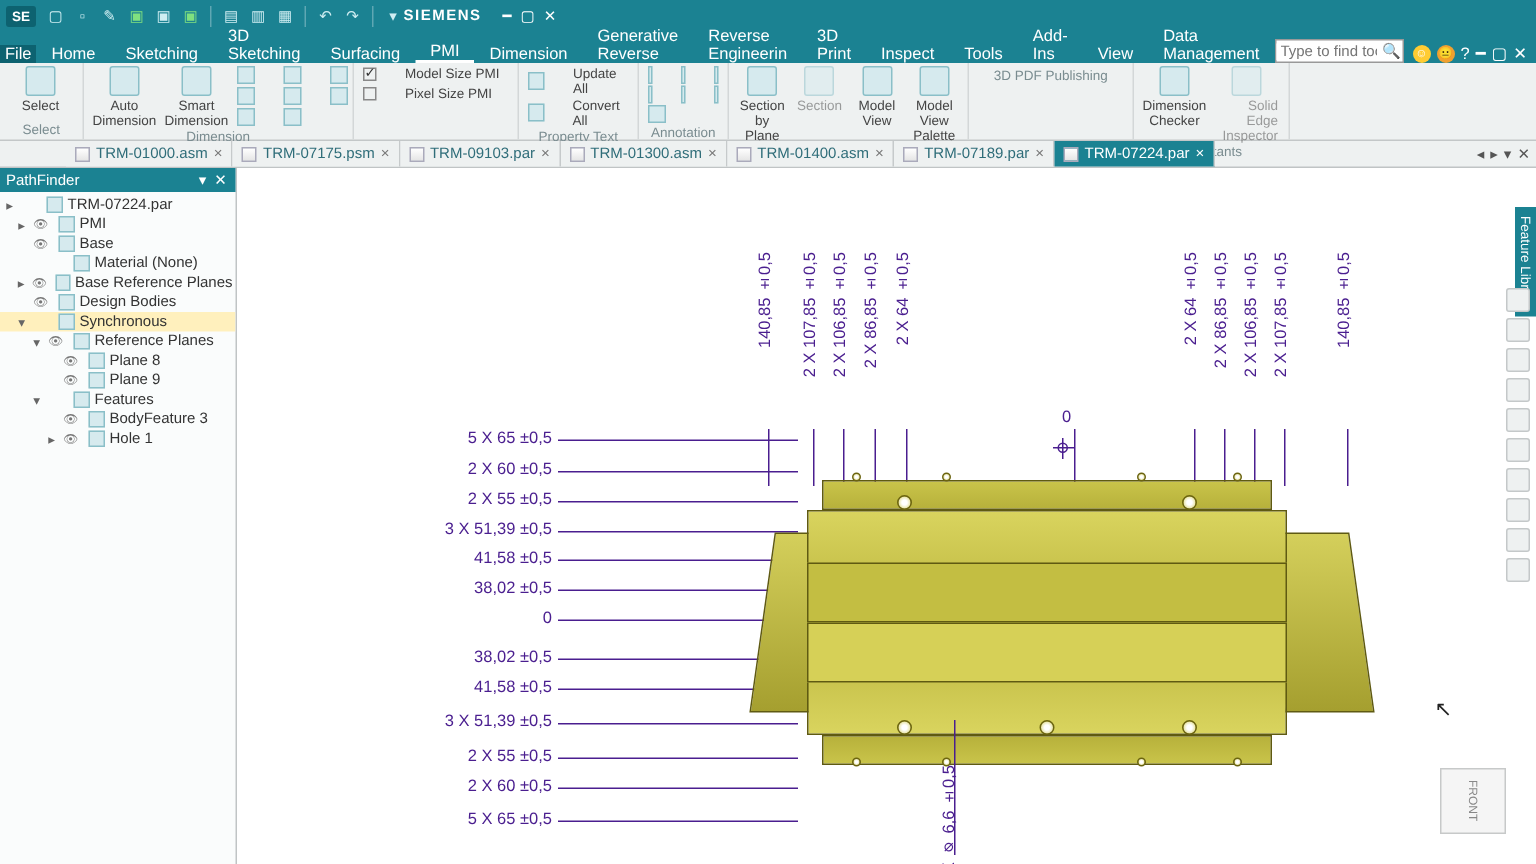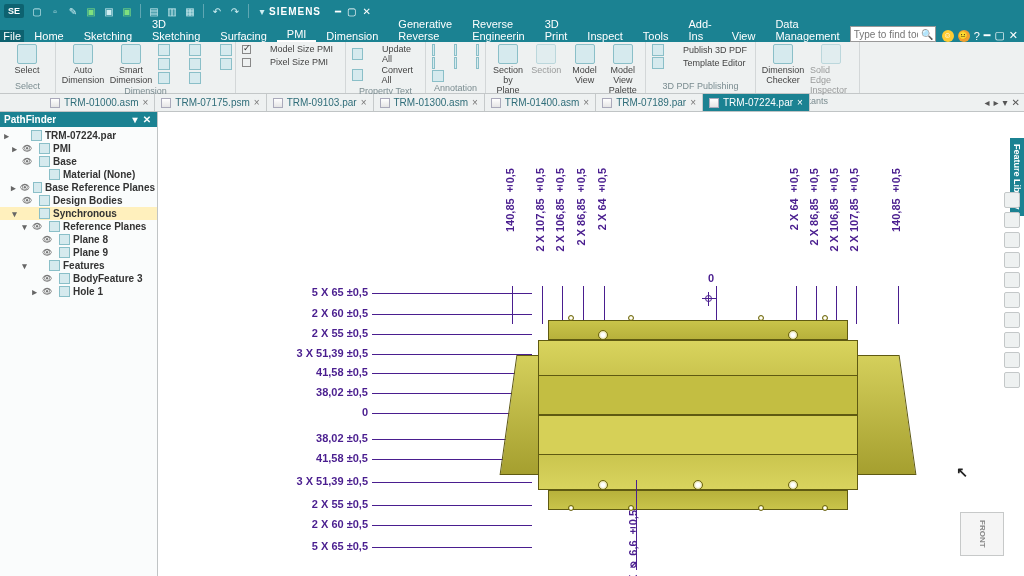--- a/index.html
+++ b/index.html
@@ -43,21 +43,21 @@
 .doctabs { height: 18px; background: #eef1f1; border-bottom: 1px solid #c0c4c5; display: flex; align-items: stretch; font-size: 10px; padding-left: 44px; }
 .doctab { display: flex; align-items: center; gap: 4px; padding: 0 6px; border-right: 1px solid #c6cacb; background: #eef1f1; color: #2f6d79; }
 .doctab .doc-ico { width: 10px; height: 10px; background: linear-gradient(#fff,#e5e5e5); border: 1px solid #aab; }
 .doctab .x { color: #777; font-size: 10px; }
 .doctab.active { background: #1b8292; color: #fff; }
 .doctab.active .x { color: #fff; }
 .doctabs-spacer { flex: 1; }
 .doctabs-ctrls { display: flex; align-items: center; gap: 4px; padding: 0 4px; color: #555; }
 
 
-.main { display: flex; height: calc(576px - 22px - 20px - 52px - 18px); font-weight: bold; }
+.main { display: flex; height: calc(576px - 22px - 20px - 52px - 18px); }
 
 
 .pf { width: 158px; background: #fafcfc; border-right: 1px solid #c0c4c5; display: flex; flex-direction: column; }
 .pf-head { background: #1b8292; color: #fff; font-size: 10px; padding: 2px 4px; display: flex; align-items: center; }
 .pf-head .sp { flex: 1; }
 .pf-head .btn { width: 12px; text-align: center; }
 .pf-tree { font-size: 10px; color: #333; padding: 2px 0; overflow: hidden; }
 .pf-row { display: flex; align-items: center; gap: 3px; padding: 1px 2px; white-space: nowrap; }
 .pf-row .tw { width: 9px; text-align: center; color: #666; font-size: 9px; }
 .pf-row .vis { width: 14px; height: 9px; font-size: 8px; color: #777; }
@@ -258,42 +258,32 @@
         </div>
       <div class="r-big">
           <div class="ico"></div>
           <span style="white-space:pre-line;text-align:center">Model View
 Palette</span>
         </div>
     </div>
     <div class="r-group-label">Model Views</div>
   </div>
   <div class="r-group" style="width:110px">
-    <div class="r-col">
-      <div class="r-small">
-          <span class="ico-s"></span>
-          <span>Publish 3D PDF</span>
-        </div>
-      <div class="r-small">
-          <span class="ico-s"></span>
-          <span>Template Editor</span>
-        </div>
-    </div>
     <div class="r-group-label">3D PDF Publishing</div>
   </div>
   <div class="r-group" style="width:104px">
     <div class="r-row">
       <div class="r-big">
           <div class="ico"></div>
           <span style="white-space:pre-line;text-align:center">Dimension
 Checker</span>
         </div>
       <div class="r-big" style="opacity:.5">
           <div class="ico"></div>
-          <span style="white-space:pre-line;text-align:left">Solid Edge
+          <span style="white-space:pre-line;text-align:right">Solid Edge
 Inspector</span>
         </div>
     </div>
     <div class="r-group-label">Assistants</div>
   </div>
 </div>
 
 <div class="doctabs">
   <div id="doctabs-slot" style="display: contents;"><div class="doctab">
         <span class="doc-ico"></span>

